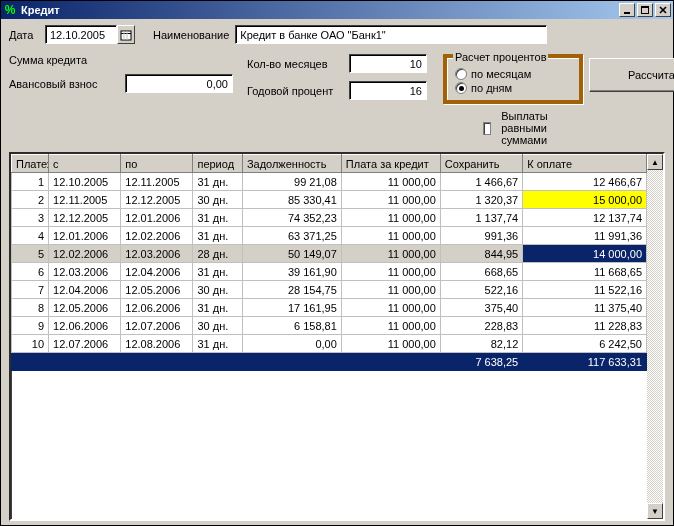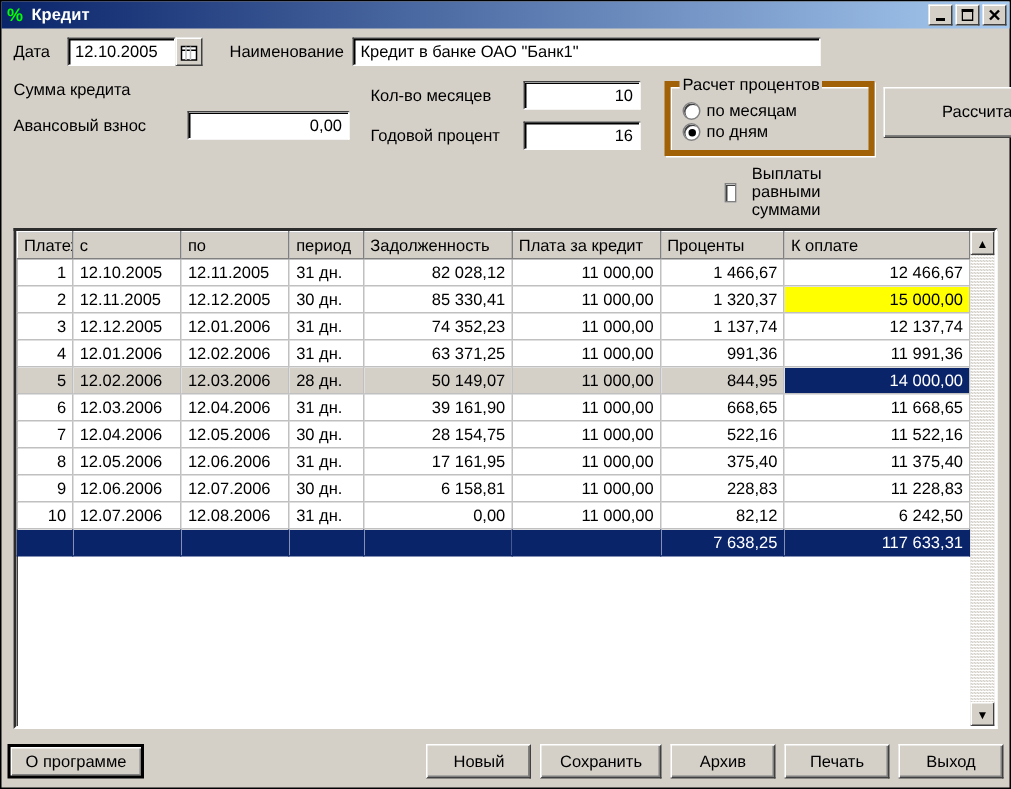--- a/index.html
+++ b/index.html
@@ -289,31 +289,31 @@
               <col class="c7">
           </colgroup>
           <thead>
             <tr>
               <th>Платеж</th>
               <th>с</th>
               <th>по</th>
               <th>период</th>
               <th>Задолженность</th>
               <th>Плата за кредит</th>
-              <th>Проценты</th>
+              <th>Сохранить</th>
               <th>К оплате</th>
             </tr>
           </thead>
           <tbody id="tbody">
               <tr>
                 <td class="num">1</td>
                 <td>12.10.2005</td>
                 <td>12.11.2005</td>
                 <td>31 дн.</td>
-                <td class="num">82 028,12</td>
+                <td class="num">99 21,08</td>
                 <td class="num">11 000,00</td>
                 <td class="num">1 466,67</td>
                 <td class="num">12 466,67</td>
               </tr>
               <tr>
                 <td class="num">2</td>
                 <td>12.11.2005</td>
                 <td>12.12.2005</td>
                 <td>30 дн.</td>
                 <td class="num">85 330,41</td>
@@ -415,22 +415,13 @@
         </table>
       </div>
       <div class="vscroll">
         <div class="sbtn">▲</div>
         <div class="track"></div>
         <div class="sbtn">▼</div>
       </div>
     </div>
   </div>
 
-  <div class="footer">
-    <div class="btn default" style="min-width:88px">О программе</div>
-    <div class="spacer"></div>
-    <div class="btn">Новый</div>
-    <div class="btn">Сохранить</div>
-    <div class="btn">Архив</div>
-    <div class="btn">Печать</div>
-    <div class="btn">Выход</div>
-  </div>
 </div>
 
 </body></html>

